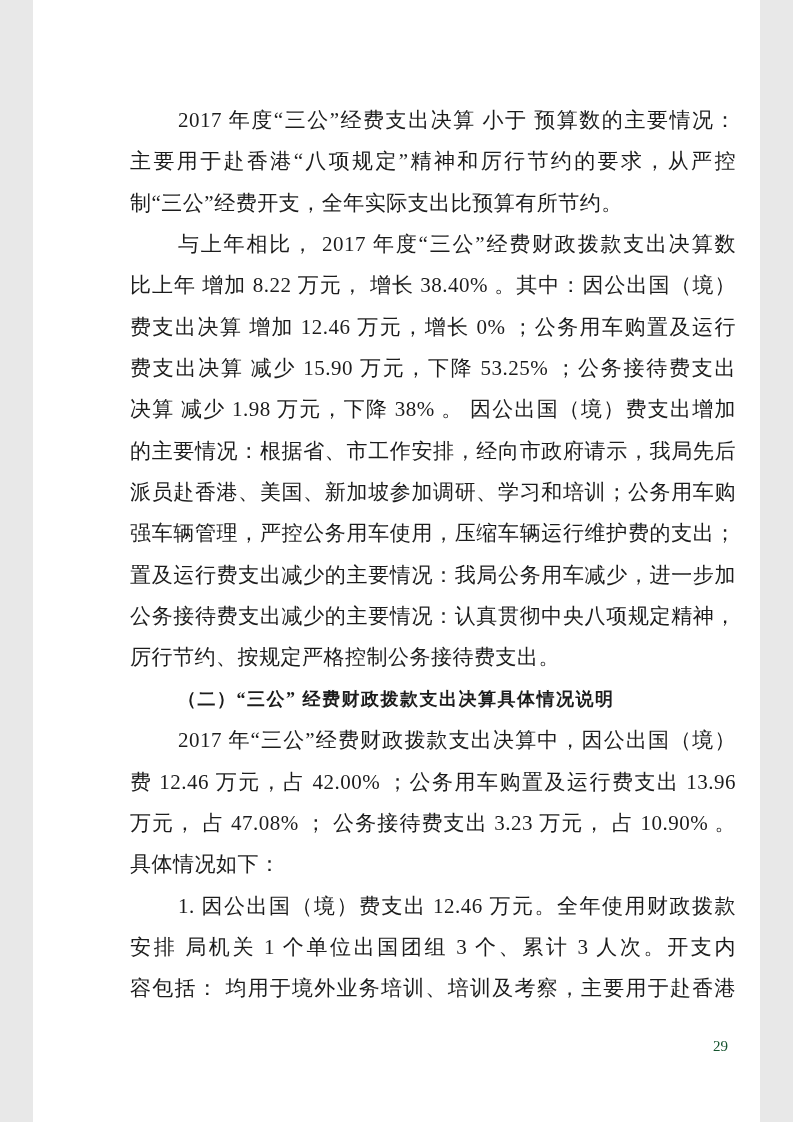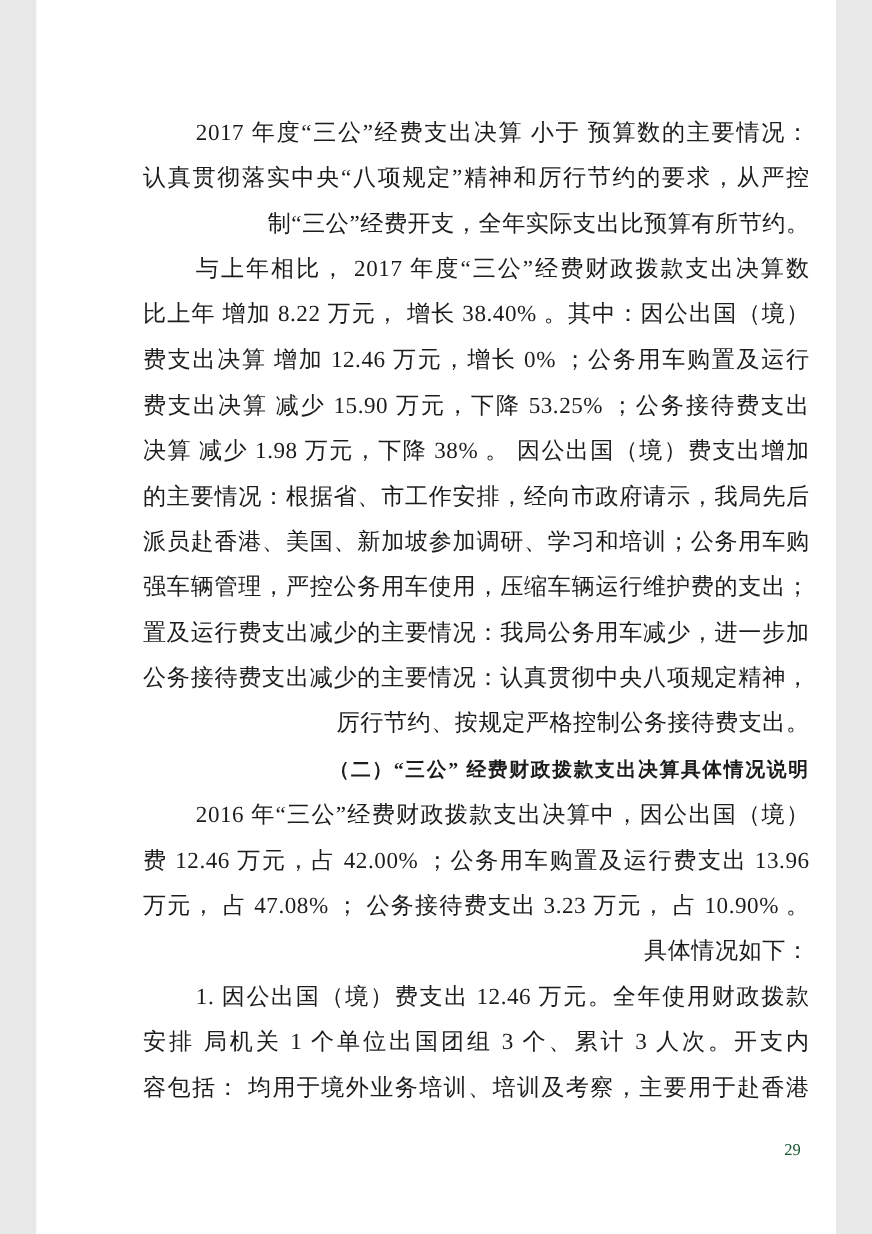--- a/index.html
+++ b/index.html
@@ -24,21 +24,21 @@
     width: 606px;
   }
   .block { margin: 0; padding: 0; }
   .line {
     height: 41.35px;
     line-height: 41.35px;
     font-size: 21px;
     white-space: nowrap;
     overflow: hidden;
     letter-spacing: 0.5px;
-    text-align: right;
+    text-align: left;
   }
   .line.fill {
     text-align: justify;
     text-align-last: justify;
     -moz-text-align-last: justify;
   }
   .line.indent {
     text-indent: 48px;
   }
   .block.heading .line {
@@ -57,41 +57,41 @@
     color: #14532d;
   }
 </style>
 </head>
 <body>
 
 <div class="page">
   <div class="text-body">
       <div class="block">
         <div class="line indent fill">2017 年度“三公”经费支出决算 小于 预算数的主要情况：</div>
-        <div class="line fill">认真贯彻落实中央“八项规定”精神和厉行节约的要求，从严控</div>
+        <div class="line fill">主要用于赴香港“八项规定”精神和厉行节约的要求，从严控</div>
         <div class="line">制“三公”经费开支，全年实际支出比预算有所节约。</div>
       </div>
       <div class="block">
         <div class="line indent fill">与上年相比， 2017 年度“三公”经费财政拨款支出决算数</div>
         <div class="line fill">比上年 增加 8.22 万元， 增长 38.40% 。其中：因公出国（境）</div>
         <div class="line fill">费支出决算 增加 12.46 万元，增长 0% ；公务用车购置及运行</div>
         <div class="line fill">费支出决算 减少 15.90 万元，下降 53.25% ；公务接待费支出</div>
         <div class="line fill">决算 减少 1.98 万元，下降 38% 。 因公出国（境）费支出增加</div>
         <div class="line fill">的主要情况：根据省、市工作安排，经向市政府请示，我局先后</div>
         <div class="line fill">派员赴香港、美国、新加坡参加调研、学习和培训；公务用车购</div>
         <div class="line fill">强车辆管理，严控公务用车使用，压缩车辆运行维护费的支出；</div>
         <div class="line fill">置及运行费支出减少的主要情况：我局公务用车减少，进一步加</div>
         <div class="line fill">公务接待费支出减少的主要情况：认真贯彻中央八项规定精神，</div>
         <div class="line">厉行节约、按规定严格控制公务接待费支出。</div>
       </div>
       <div class="block heading">
         <div class="line indent">（二）“三公” 经费财政拨款支出决算具体情况说明</div>
       </div>
       <div class="block">
-        <div class="line indent fill">2016 年“三公”经费财政拨款支出决算中，因公出国（境）</div>
+        <div class="line indent fill">2017 年“三公”经费财政拨款支出决算中，因公出国（境）</div>
         <div class="line fill">费 12.46 万元，占 42.00% ；公务用车购置及运行费支出 13.96</div>
         <div class="line fill">万元， 占 47.08% ； 公务接待费支出 3.23 万元， 占 10.90% 。</div>
         <div class="line">具体情况如下：</div>
       </div>
       <div class="block">
         <div class="line indent fill">1. 因公出国（境）费支出 12.46 万元。全年使用财政拨款</div>
         <div class="line fill">安排 局机关 1 个单位出国团组 3 个、累计  3 人次。开支内</div>
         <div class="line fill">容包括： 均用于境外业务培训、培训及考察，主要用于赴香港</div>
       </div>
     </div>

